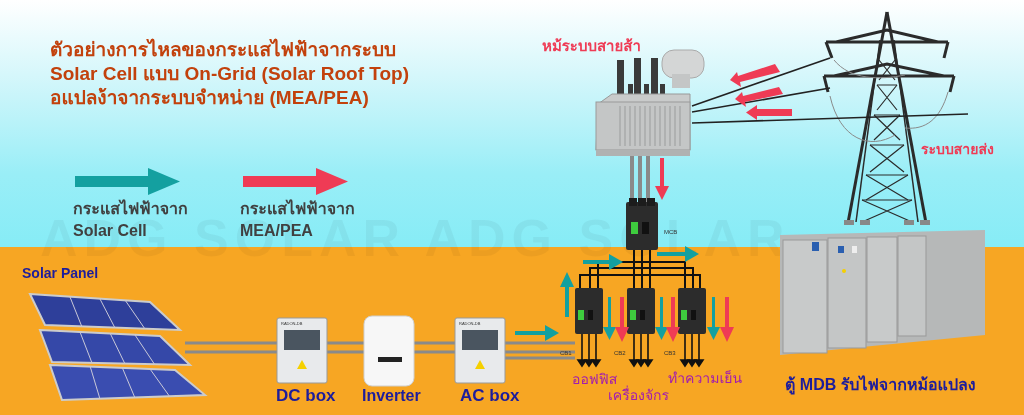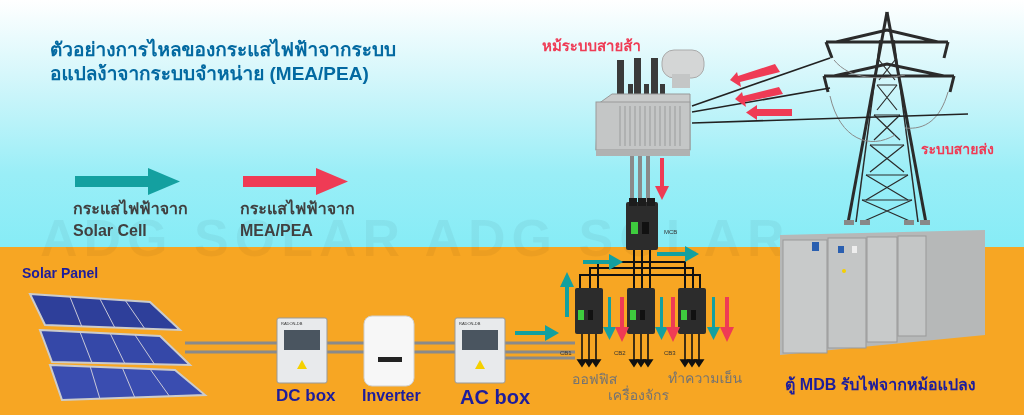--- a/index.html
+++ b/index.html
@@ -1,37 +1,38 @@
 <!DOCTYPE html>
 <html><head>
 <meta charset="utf-8">
 <style>
   html,body{margin:0;padding:0;}
   body{width:1024px;height:415px;overflow:hidden;position:relative;font-family:"DejaVu Sans","Liberation Sans",sans-serif;}
   .sky{position:absolute;left:0;top:0;width:1024px;height:247px;background:linear-gradient(180deg,#ffffff 0%,#d6f7fb 30%,#9aeef7 70%,#86ecf6 100%);}
   .ground{position:absolute;left:0;top:247px;width:1024px;height:168px;background:#f7a623;}
   .watermark{position:absolute;left:40px;top:208px;font-family:"Liberation Sans",sans-serif;font-weight:bold;font-size:52px;letter-spacing:6px;color:rgba(0,0,0,0.045);white-space:nowrap;}
-  .title{position:absolute;left:50px;top:38px;color:#0369a1;font-weight:bold;font-size:19px;line-height:24px;font-family:"Liberation Sans",sans-serif;}
+  .title{position:absolute;left:50px;top:38px;color:#c2410c;font-weight:bold;font-size:19px;line-height:24px;font-family:"Liberation Sans",sans-serif;}
   .title div{white-space:nowrap;}
   .legend-label{position:absolute;color:#404040;font-weight:bold;font-size:16px;line-height:22px;font-family:"Liberation Sans",sans-serif;white-space:nowrap;}
   .red-label{position:absolute;color:#ef3b55;font-weight:bold;font-family:"Liberation Sans",sans-serif;white-space:nowrap;}
   .blue-label{position:absolute;color:#1d1d9c;font-weight:bold;font-family:"Liberation Sans",sans-serif;white-space:nowrap;}
-  .dark-label{position:absolute;color:#737373;font-family:"Liberation Sans",sans-serif;white-space:nowrap;font-size:14px;}
+  .dark-label{position:absolute;color:#a21caf;font-family:"Liberation Sans",sans-serif;white-space:nowrap;font-size:14px;}
   .tiny{position:absolute;font-size:6px;color:#333;font-family:"Liberation Sans",sans-serif;}
   svg{position:absolute;left:0;top:0;}
 </style>
 </head>
 <body>
 
 <div class="sky"></div>
 <div class="ground"></div>
 <div class="watermark">ADG SOLAR ADG SOLAR</div>
 
 <div class="title">
   <div>ตัวอย่างการไหลของกระแสไฟฟ้าจากระบบ</div>
+  <div>Solar Cell แบบ On-Grid (Solar Roof Top)</div>
   <div>อแปลง้าจากระบบจำหน่าย (MEA/PEA)</div>
 </div>
 
 <svg width="1024" height="415">
 
   <g>
     <rect x="75" y="176" width="75" height="11" fill="#14a0a0"></rect>
     <polygon points="148,168 180,181.5 148,195" fill="#14a0a0"></polygon>
   </g>
 
@@ -284,21 +285,21 @@
   <div>กระแสไฟฟ้าจาก</div>
   <div>MEA/PEA</div>
 </div>
 
 <div class="red-label" style="left:542px;top:34px;font-size:15px;">หม้ระบบสายส้า</div>
 <div class="red-label" style="left:921px;top:138px;font-size:14px;">ระบบสายส่ง</div>
 
 <div class="blue-label" style="left:22px;top:265px;font-size:14px;">Solar Panel</div>
 <div class="blue-label" style="left:276px;top:386px;font-size:17px;">DC box</div>
 <div class="blue-label" style="left:362px;top:387px;font-size:16px;">Inverter</div>
-<div class="blue-label" style="left:460px;top:386px;font-size:20px;">AC box</div>
+<div class="blue-label" style="left:460px;top:386px;font-size:17px;">AC box</div>
 <div class="blue-label" style="left:785px;top:372px;font-size:16px;text-align:center;">ตู้ MDB รับไฟจากหม้อแปลง</div>
 
 <div class="tiny" style="left:664px;top:229px;">MCB</div>
 <div class="tiny" style="left:560px;top:350px;">CB1</div>
 <div class="tiny" style="left:614px;top:350px;">CB2</div>
 <div class="tiny" style="left:664px;top:350px;">CB3</div>
 
 <div class="dark-label" style="left:572px;top:368px;">ออฟฟิส</div>
 <div class="dark-label" style="left:608px;top:384px;">เครื่องจักร</div>
 <div class="dark-label" style="left:668px;top:367px;">ทำความเย็น</div>

